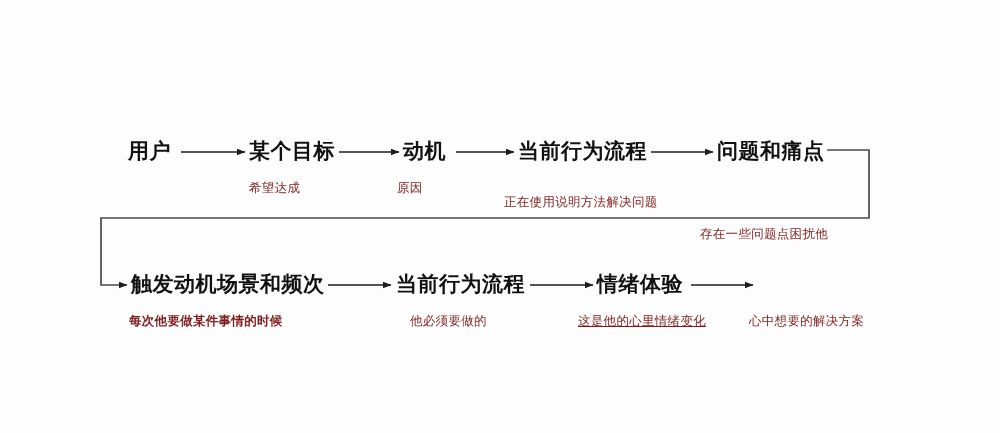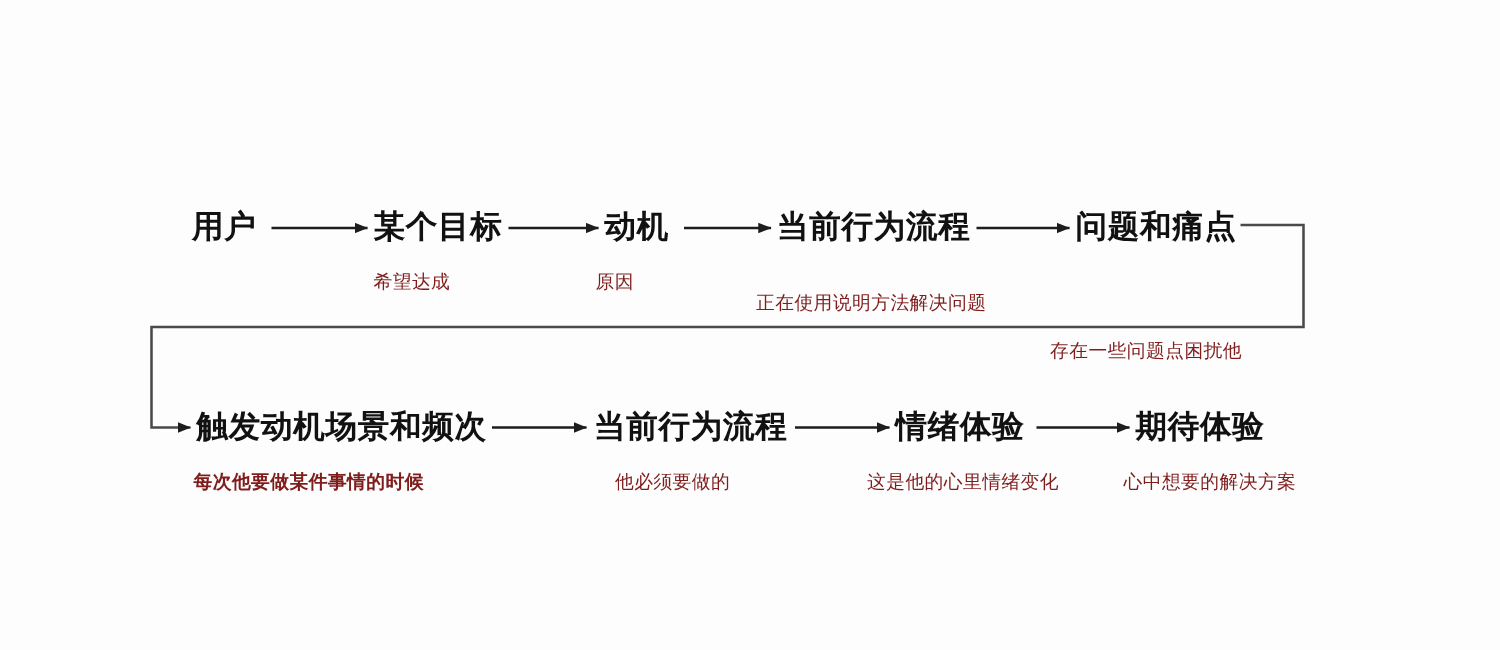--- a/index.html
+++ b/index.html
@@ -86,18 +86,17 @@
   <div class="node" style="left:717px; top:141px;">问题和痛点</div>
   <div class="caption" style="left:700px; top:192px;margin-top:36px;">存在一些问题点困扰他</div>
 
   <div class="node" style="left:131px; top:274px;">触发动机场景和频次</div>
   <div class="caption" style="left:129px; top:315px;font-weight:bold;">每次他要做某件事情的时候</div>
 
   <div class="node" style="left:380px; top:274px;margin-left:16px;">当前行为流程</div>
   <div class="caption" style="left:410px; top:315px;">他必须要做的</div>
 
   <div class="node" style="left:597px; top:274px;">情绪体验</div>
-  <div class="caption" style="left:578px; top:315px;">这是他的心里情绪变化</div>
+  <div class="caption" style="left:578px; top:315px;text-decoration:underline;">这是他的心里情绪变化</div>
 
-  <div class="node" style="left:757px; top:274px;">期待体验</div>
   <div class="caption" style="left:749px; top:315px;">心中想要的解决方案</div>
 
 </div>
 
 </body></html>

